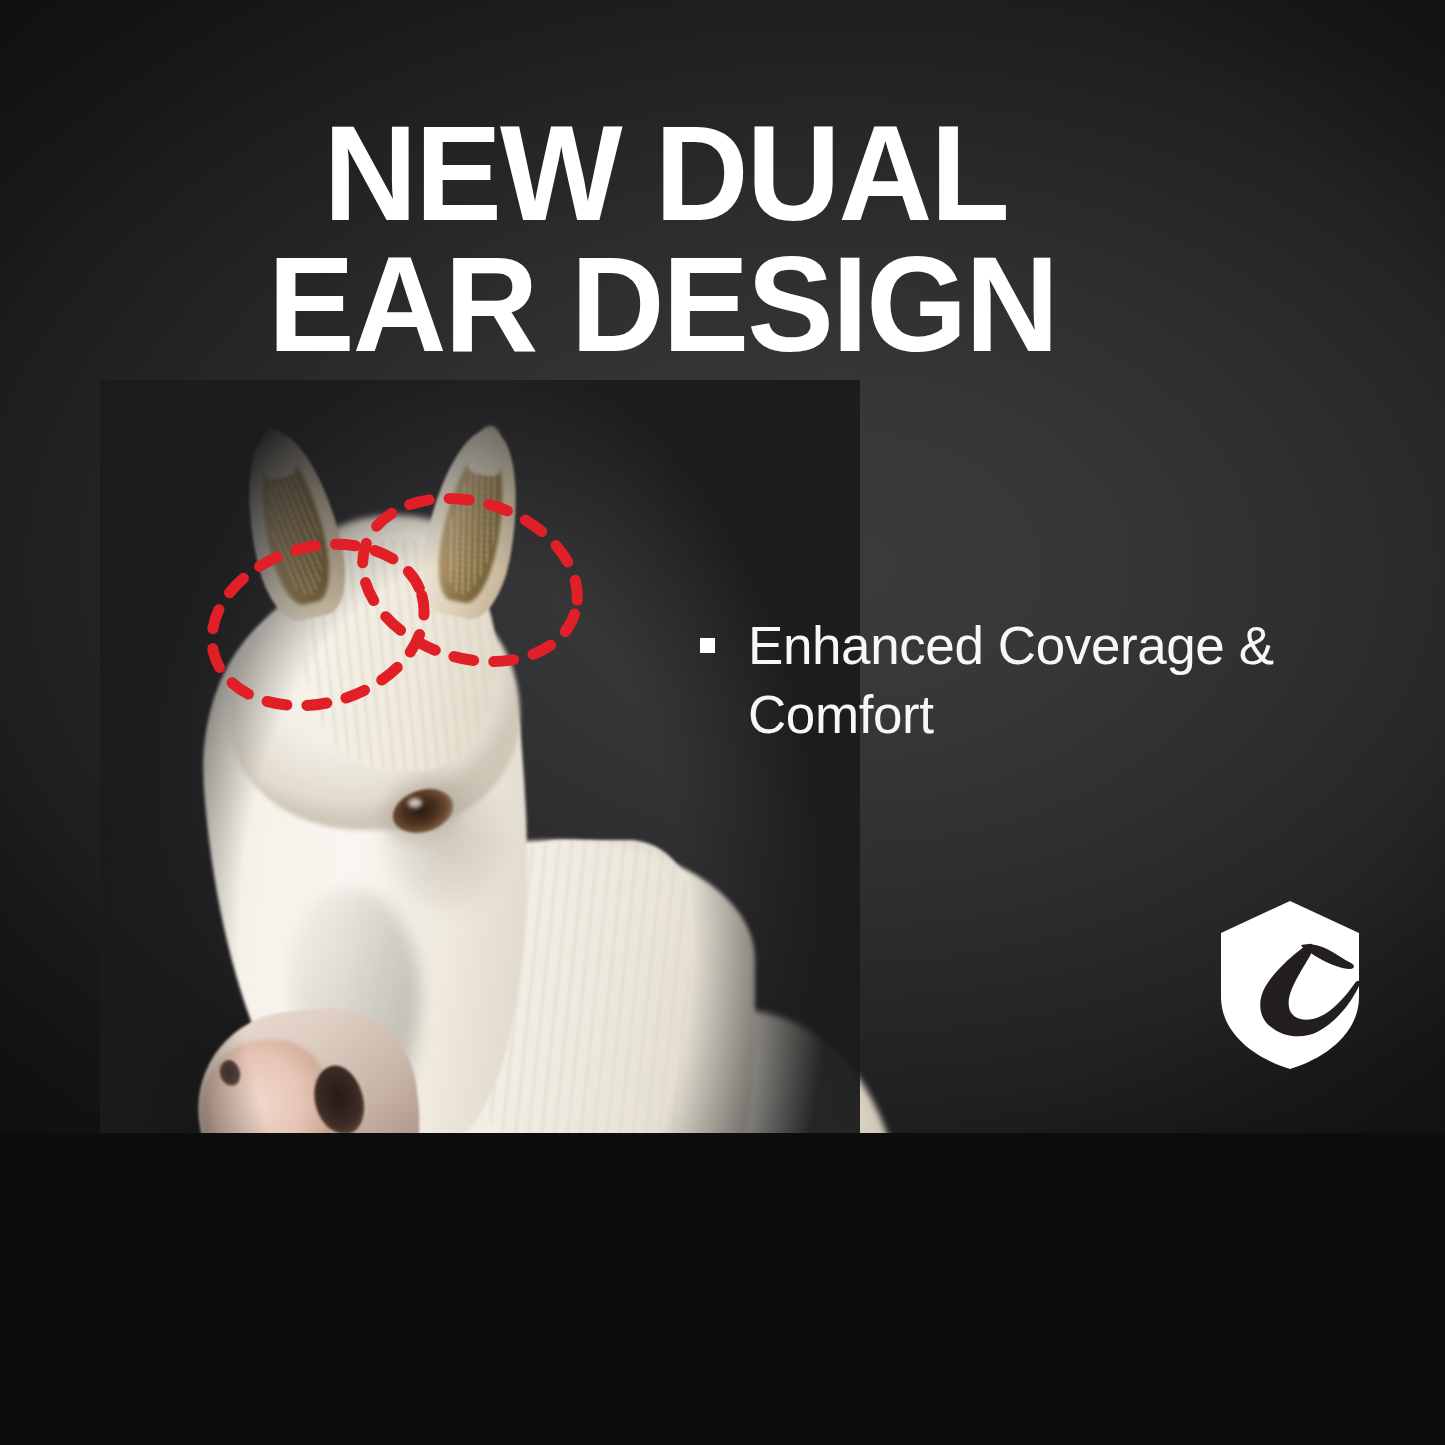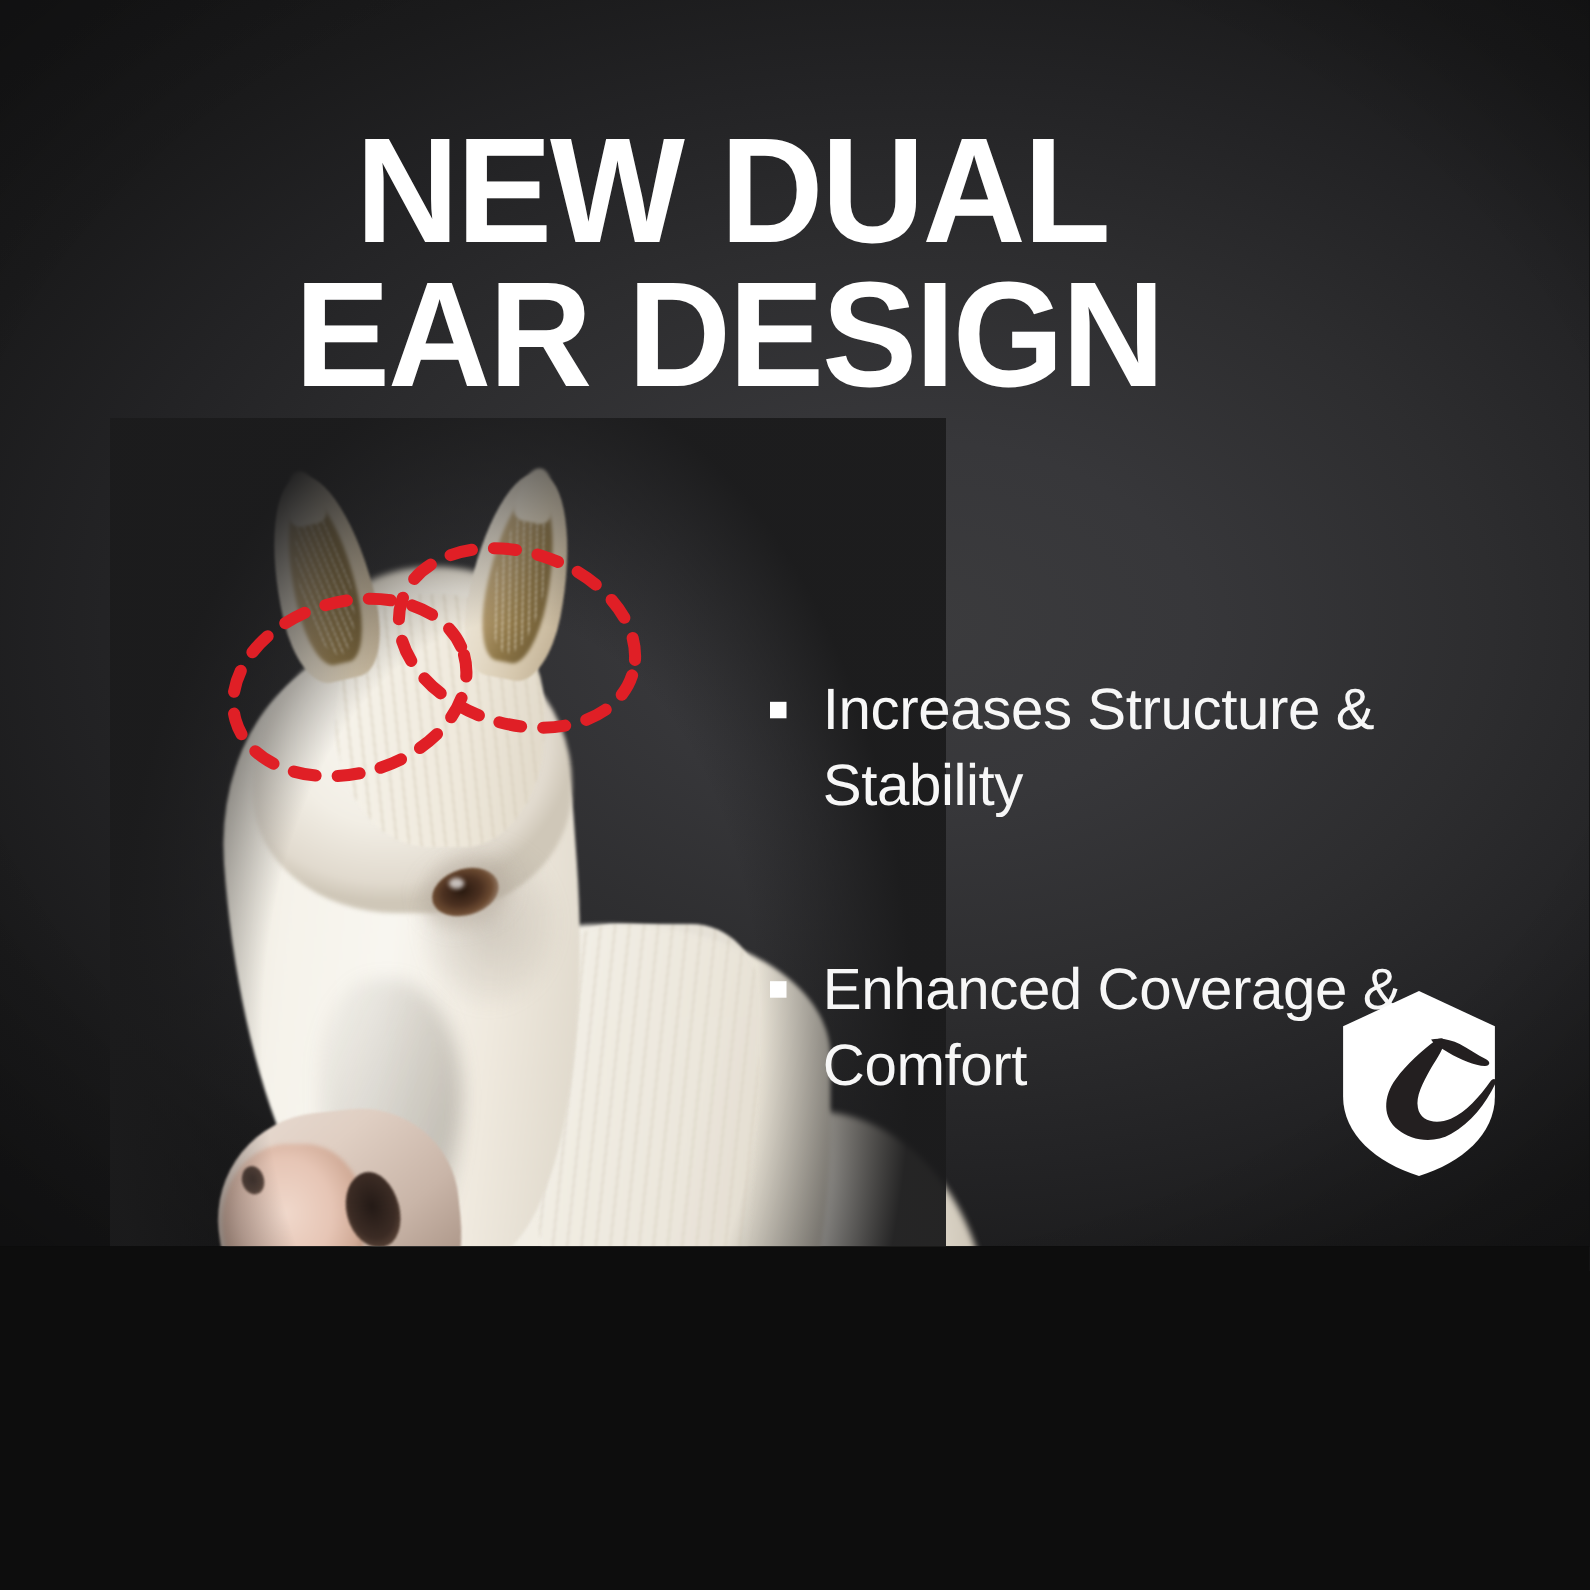--- a/index.html
+++ b/index.html
@@ -372,24 +372,20 @@
 
     <div class="horse-fade"></div>
   </div>
 
   <svg class="annot" viewBox="0 0 680 1000">
     <ellipse cx="178" cy="205" rx="108" ry="78" transform="rotate(-16 178 205)" fill="none" stroke="#e01f26" stroke-width="11" stroke-linecap="round" stroke-dasharray="20 20"></ellipse>
     <ellipse cx="330" cy="160" rx="110" ry="78" transform="rotate(18 330 160)" fill="none" stroke="#e01f26" stroke-width="11" stroke-linecap="round" stroke-dasharray="20 20"></ellipse>
   </svg>
 
   <div class="bullets">
-    <div class="bullet">
-      <span class="bullet-marker"></span>
-      <span class="bullet-text">Increases Structure &amp; Stability</span>
-    </div>
     <div class="bullet">
       <span class="bullet-marker"></span>
       <span class="bullet-text">Enhanced Coverage &amp; Comfort</span>
     </div>
   </div>
 
   <svg class="logo" viewBox="0 0 154 172">
     <path d="M77 2 L146 34 L146 98 C146 132 116 158 77 170 C38 158 8 132 8 98 L8 34 Z" fill="#ffffff"></path>
     <path d="M58 128
              C44 118 44 98 56 82

